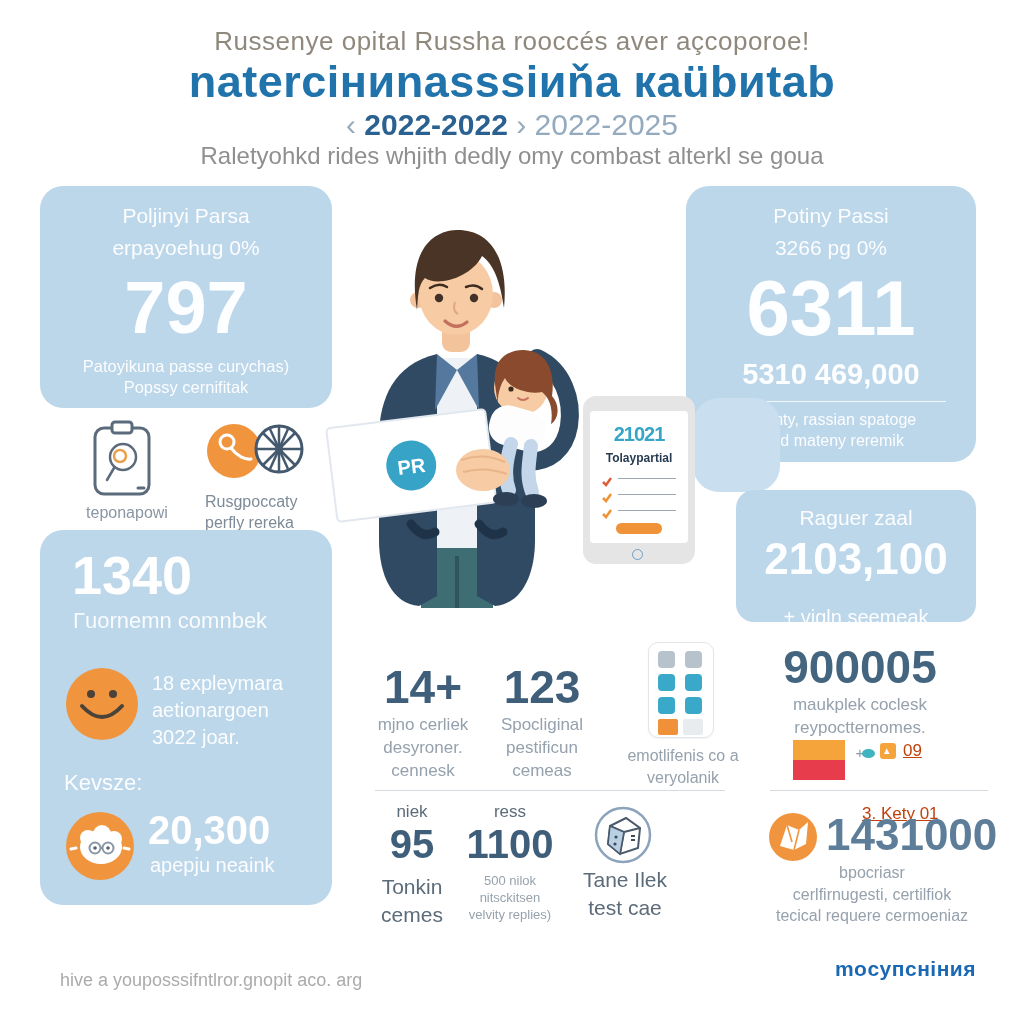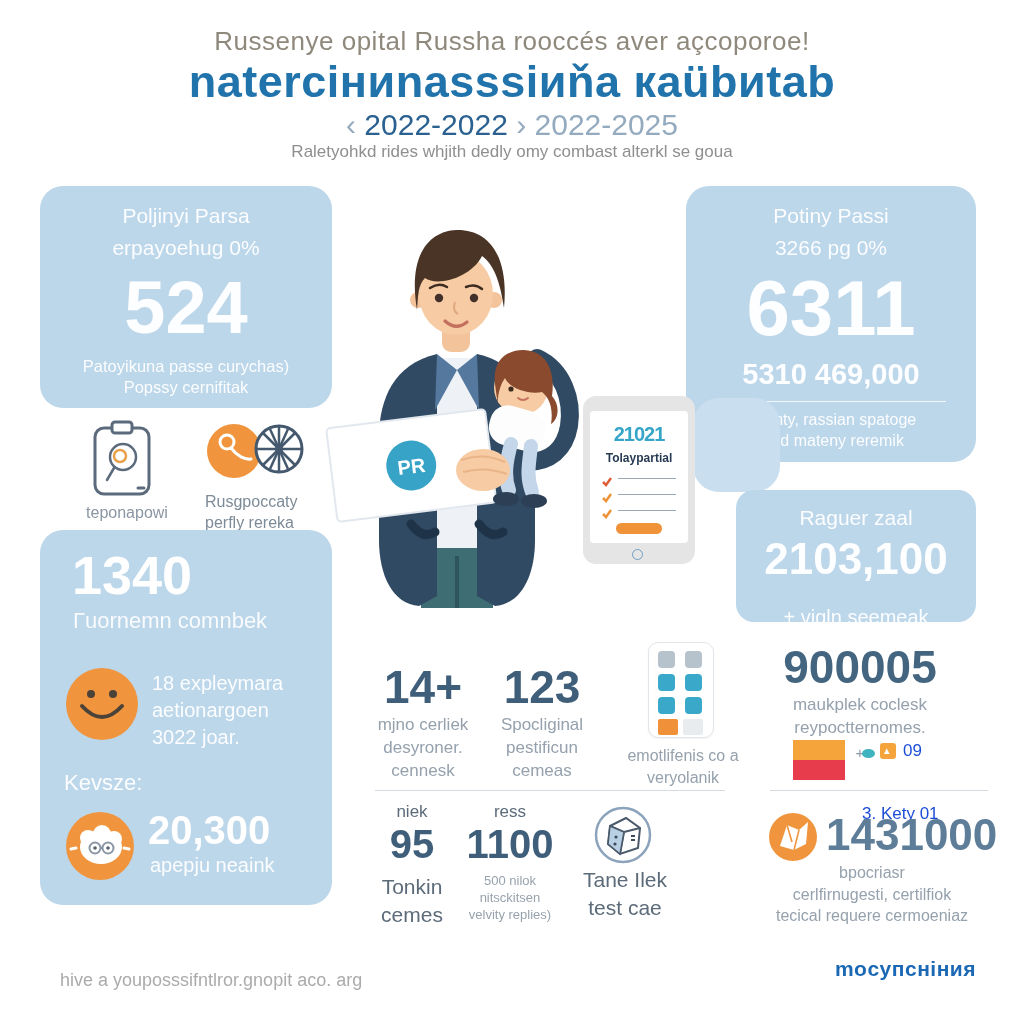--- a/index.html
+++ b/index.html
@@ -3,22 +3,22 @@
 <meta charset="utf-8">
 <style>
   html,body{margin:0;padding:0;background:#fff;}
   #canvas{position:relative;width:1024px;height:1024px;background:#ffffff;overflow:hidden;
           font-family:"Liberation Sans","DejaVu Sans",sans-serif;}
   .abs{position:absolute;}
   
   .tagline{left:0;top:26px;width:1024px;text-align:center;font-size:26px;color:#8f887c;letter-spacing:.5px;}
   .maintitle{left:0;top:56px;width:1024px;text-align:center;font-size:45px;font-weight:800;color:#2173ab;letter-spacing:.5px;}
   .rangeline{left:0;top:108px;width:1024px;text-align:center;font-size:30px;color:#94aabf;}
-  .rangeline .prim{font-weight:400;color:#2a6190;}
-  .subtitle{left:0;top:142px;width:1024px;text-align:center;font-size:17px;color:#8f8f8f;}
+  .rangeline .prim{font-weight:700;color:#2a6190;}
+  .subtitle{left:0;top:142px;width:1024px;text-align:center;font-size:24px;color:#8f8f8f;}
   
   .bluebox{background:#bcd6ea;border-radius:23px;color:#ffffff;}
   .bb-head{font-size:21px;color:rgba(255,255,255,.95);text-align:center;line-height:1.5;}
   .bb-big{font-weight:800;color:#fdfeff;text-align:center;}
   .bb-cap{font-size:16.5px;color:rgba(255,255,255,.95);text-align:center;line-height:1.3;}
   .ltb{left:40px;top:186px;width:292px;height:222px;}
   .rtb{left:686px;top:186px;width:290px;height:276px;}
   .rtb-div{border:none;border-top:1.5px solid rgba(255,255,255,.8);width:230px;margin:10px auto 8px auto;}
   .rmb{left:736px;top:490px;width:240px;height:132px;border-radius:18px;}
   
@@ -38,21 +38,21 @@
   
   .b-top{font-size:17px;color:#5c6b79;text-align:center;}
   .b-val{font-size:40px;color:#3f5e7a;text-align:center;font-weight:700;}
   .b-val-x{font-weight:800;}
   .b-sub{font-size:21px;color:#5c6b79;text-align:center;line-height:1.35;}
   .b-small{font-size:13px;color:#97a2ad;text-align:center;line-height:1.3;}
   .v900005{font-size:46px;color:#44657f;text-align:center;font-weight:600;}
   .v1431000{font-size:44px;color:#5d7d99;font-weight:600;}
   .graylines{font-size:16px;color:#95a1ad;text-align:center;line-height:1.35;}
   .plus{font-size:15px;color:#8a96a3;text-align:center;}
-  .fl09{font-size:17px;color:#1d4ed8;}
+  .fl09{font-size:17px;color:#c2410c;text-decoration:underline;}
   
   .phone{left:583px;top:396px;width:112px;height:168px;background:#e5e5e5;border-radius:13px;}
   .screen{position:absolute;left:7px;top:15px;width:98px;height:132px;background:#ffffff;border-radius:4px;}
   .p-year{position:absolute;left:0;top:12px;width:98px;text-align:center;font-size:20px;font-weight:700;color:#35a5c8;letter-spacing:-1px;}
   .p-app{position:absolute;left:0;top:40px;width:98px;text-align:center;font-size:12px;font-weight:700;color:#263b52;}
   .p-row{position:absolute;left:12px;width:80px;height:10px;}
   .p-line{position:absolute;left:16px;top:5px;width:58px;border-top:1.5px solid #9aa7b5;}
   .p-btn{position:absolute;left:26px;top:112px;width:46px;height:11px;background:#ef9238;border-radius:6px;}
   .p-home{position:absolute;left:49px;bottom:4px;width:9px;height:9px;border:1.5px solid #6f9ec4;border-radius:50%;}
   .blob{left:693px;top:398px;width:87px;height:94px;background:#c9dff0;border-radius:26px;}
@@ -87,21 +87,21 @@
     <span>›</span>
     <span>2022-2025</span>
   </div>
   <div class="abs subtitle">Raletyohkd rides whjith dedly omy combast alterkl se goua</div>
 
   <div class="abs bluebox ltb">
     <div class="bb-head" style="padding-top:14px;">
       <div>Poljinyi Parsa</div>
       <div>erpayoehug 0%</div>
     </div>
-    <div class="bb-big" style="font-size:74px;margin-top:2px;">524</div>
+    <div class="bb-big" style="font-size:74px;margin-top:2px;">797</div>
     <div class="bb-cap" style="margin-top:6px;">
       <div>Patoyikuna passe curychas)</div>
       <div>Popssy cernifitak</div>
     </div>
   </div>
 
   <svg class="abs" style="left:92px;top:420px;" width="60" height="78" viewBox="0 0 60 78">
     <rect x="3" y="8" width="54" height="66" rx="9" fill="none" stroke="#5b6b7c" stroke-width="3"></rect>
     <rect x="20" y="2" width="20" height="11" rx="3" fill="#ffffff" stroke="#5b6b7c" stroke-width="3"></rect>
     <circle cx="31" cy="37" r="13" fill="none" stroke="#5b6b7c" stroke-width="2.5"></circle>

